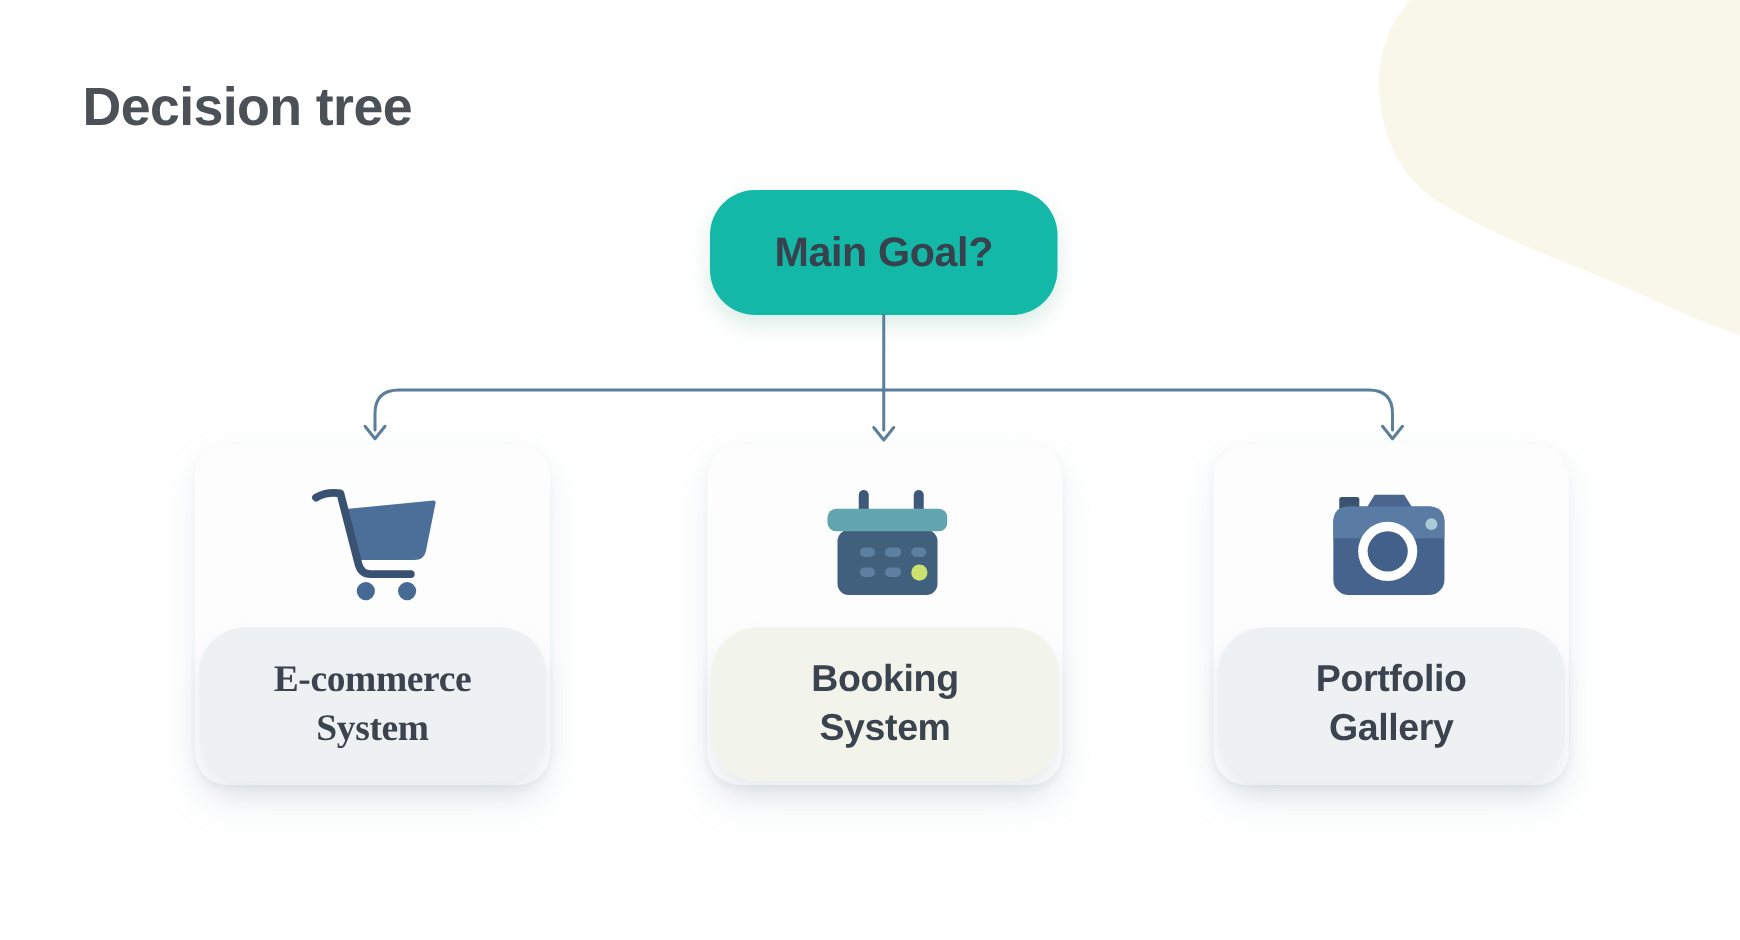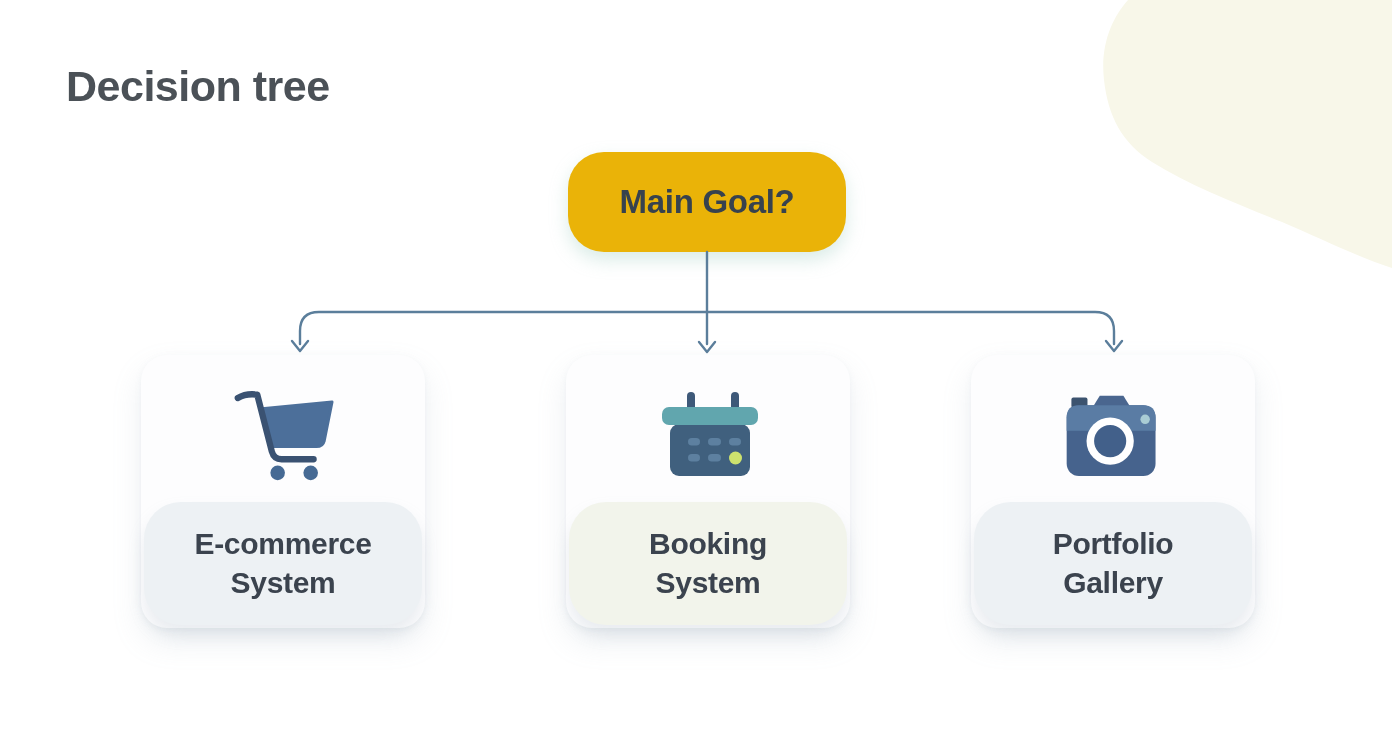--- a/index.html
+++ b/index.html
@@ -59,21 +59,21 @@
 
   .branch-card {
     position: absolute;
     top: 355px;
     width: 284px;
     height: 273px;
     background: #fdfdfe;
     border-radius: 26px;
     box-shadow: 0 14px 30px rgba(140, 160, 180, 0.16), 0 2px 6px rgba(160, 175, 190, 0.10);
   }
-  .branch-card.card-1 { left: 141px; }
+  .branch-card.card-1 { left: 156px; font-family: Liberation Serif, serif; }
   .branch-card.card-2 { left: 566px; }
   .branch-card.card-3 { left: 971px; }
 
   .card-icon-area {
     position: absolute;
     top: 20px;
     left: 0;
     width: 100%;
     height: 118px;
     display: flex;
@@ -113,21 +113,21 @@
     <path d="M1128 0
              C 1112 18, 1100 45, 1104 80
              C 1108 116, 1122 143, 1152 162
              C 1190 186, 1240 205, 1282 222
              C 1320 238, 1360 258, 1392 268
              L 1392 0 Z" fill="#f8f7e9"></path>
   </svg>
 
   <div class="page-title">Decision tree</div>
 
-  <div class="root-node" style="background: #eab308; text-align: center;">
+  <div class="root-node" style="background: #14b8a6; text-align: center;">
     <span class="root-label">Main Goal?</span>
   </div>
 
   <svg class="connectors" width="1392" height="752" viewBox="0 0 1392 752" aria-hidden="true">
     <g stroke="#5b7e9b" stroke-width="2.4" fill="none" stroke-linecap="round" stroke-linejoin="round">
 
       <path d="M707 252 L707 344"></path>
 
       <path d="M300 344 L300 331 Q300 312 319 312 L1095 312 Q1114 312 1114 331 L1114 344"></path>
 

